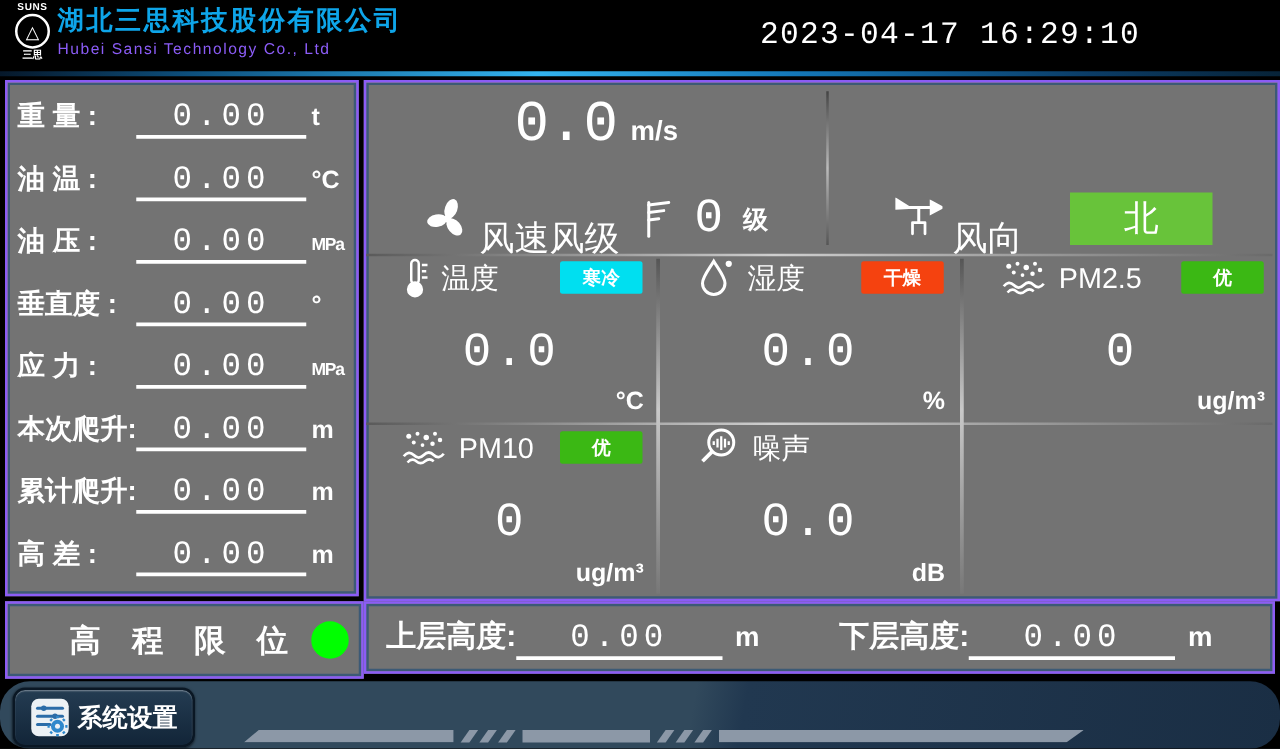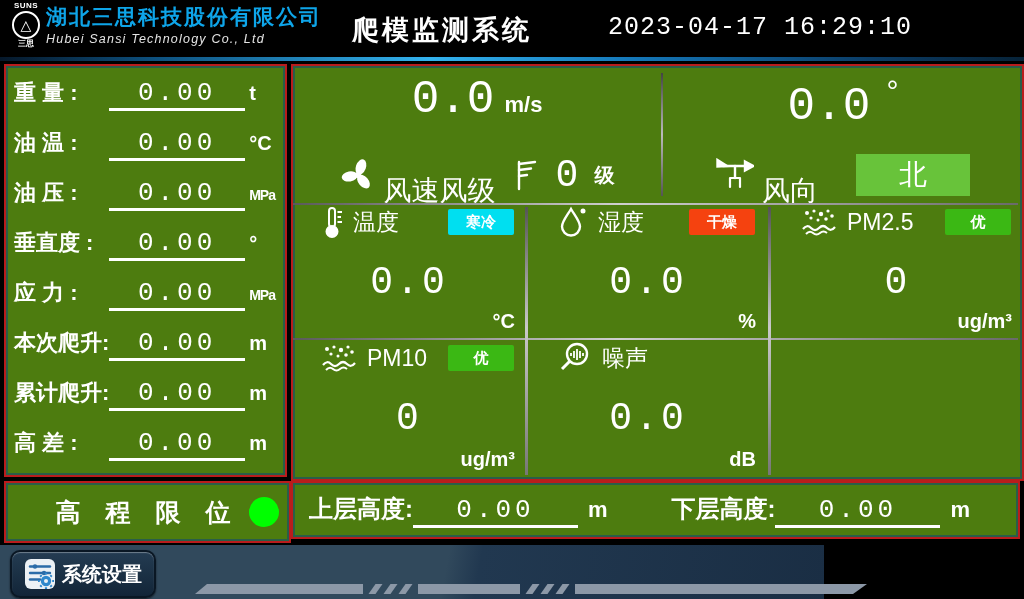--- a/index.html
+++ b/index.html
@@ -12,28 +12,28 @@
 
   
   #header{position:absolute;left:0;top:0;width:923px;height:57px;background:#000;}
   .logo{position:absolute;left:8px;top:2px;width:36px;text-align:center;line-height:1;}
   .logo-top{font-size:8px;font-weight:bold;letter-spacing:.5px;}
   .logo-circle{width:24px;height:24px;margin:1px auto;border:2px solid #fff;border-radius:50%;
     display:flex;align-items:center;justify-content:center;font-size:14px;font-weight:bold;}
   .logo-bottom{font-size:8px;font-weight:bold;}
   .company{position:absolute;left:46px;top:5px;line-height:1.15;}
   .company-cn{font-size:21px;font-weight:bold;letter-spacing:2px;color:#0ea5e9;}
-  .company-en{font-size:12.5px;letter-spacing:1.2px;color:#e5e5e5;margin-top:3px;font-style:italic;}
+  .company-en{font-size:12.5px;letter-spacing:1.2px;color:#8b5cf6;margin-top:3px;}
   .sys-title{position:absolute;left:352px;top:12px;font-size:27px;font-weight:bold;letter-spacing:3px;}
   .datetime{position:absolute;left:608px;top:13px;font-size:25px;letter-spacing:1px;}
   #header-line{position:absolute;left:0;top:57px;width:1024px;height:4px;
     background:linear-gradient(to right,#06182a 0%,#0d507e 15%,#33b3ef 42%,#1477b8 62%,#0b3d67 85%,#072338 100%);}
 
   
-  .panel{position:absolute;background:#4d7c0f;border:2px solid #b91c1c;box-shadow:inset 0 0 0 2px rgba(15,70,120,.55);}
+  .panel{position:absolute;background:#737373;border:2px solid #8b5cf6;box-shadow:inset 0 0 0 2px rgba(15,70,120,.55);}
 
   
   #sidebar{left:4px;top:64px;width:283px;height:413px;display:flex;flex-direction:column;
     justify-content:space-around;padding:4px 6px 6px 8px;box-sizing:border-box;}
   .s-row{display:flex;align-items:baseline;}
   .s-label{width:102px;font-size:22px;font-weight:bold;white-space:nowrap;}
   .s-underline{width:146px;border-bottom:3px solid #fff;text-align:center;}
   .s-value{font-size:26px;letter-spacing:4px;}
   .s-unit{width:32px;margin-left:4px;font-size:20px;font-weight:bold;text-align:left;}
   .s-unit.narrow{font-size:14px;letter-spacing:-1px;}
@@ -83,22 +83,22 @@
   
   #heights{left:291px;top:481px;width:729px;height:58px;display:flex;align-items:center;
     justify-content:space-between;padding:0 48px 0 16px;box-sizing:border-box;}
   .h-group{display:flex;align-items:baseline;}
   .h-label{font-size:24px;font-weight:bold;white-space:nowrap;}
   .h-underline{width:165px;border-bottom:3px solid #fff;text-align:center;}
   .h-value{font-size:26px;letter-spacing:4px;}
   .h-unit{font-size:22px;font-weight:bold;margin-left:10px;}
 
   
-  #footer{position:absolute;left:0;top:545px;width:824px;height:54px;
-    background:linear-gradient(100deg,#31495c 0%,#31495c 54%,#213850 58%,#1a2e44 100%);}
+  #footer{position:absolute;left:0;top:545px;width:1024px;height:54px;
+    background:linear-gradient(100deg,#31495c 0%,#31495c 54%,#213850 58%,#1a2e44 100%);border-radius:24px;}
   #settings-btn{position:absolute;left:10px;top:5px;width:142px;height:44px;border-radius:10px;
     background:linear-gradient(#243c52,#122538);border:2px solid #0a1724;
     box-shadow:inset 0 1px 1px rgba(255,255,255,.35), 0 1px 2px rgba(0,0,0,.6);
     display:flex;align-items:center;justify-content:center;cursor:pointer;}
   #settings-btn .lbl{font-size:20px;font-weight:bold;margin-left:6px;}
   #stripes{position:absolute;left:195px;top:39px;height:10px;display:flex;align-items:stretch;}
   .bar{background:#8c98a7;}
   .bar.start{width:168px;clip-path:polygon(12px 0,100% 0,100% 100%,0 100%);}
   .bar.mid{width:102px;}
   .bar.end{width:292px;clip-path:polygon(0 0,100% 0,calc(100% - 14px) 100%,0 100%);}
@@ -115,21 +115,20 @@
   <div id="header">
     <div class="logo">
       <div class="logo-top">SUNS</div>
       <div class="logo-circle">△</div>
       <div class="logo-bottom">三思</div>
     </div>
     <div class="company">
       <div class="company-cn">湖北三思科技股份有限公司</div>
       <div class="company-en">Hubei Sansi Technology Co., Ltd</div>
     </div>
-    <div class="sys-title">爬模监测系统</div>
     <div class="datetime mono">2023-04-17 16:29:10</div>
   </div>
   <div id="header-line"></div>
 
   <div id="sidebar" class="panel">
     <div class="s-row">
       <span class="s-label">重 量 :</span>
       <span class="s-underline"><span class="s-value mono">0.00</span></span>
       <span class="s-unit">t</span>
     </div>
@@ -200,23 +199,20 @@
           </g>
         </svg>
         <span class="grade-val mono">0</span>
         <span class="grade-unit">级</span>
       </div>
     </div>
 
     <div id="wind-divider"></div>
 
     <div id="wind-dir" class="wind-block">
-      <div class="wind-big">
-        <span class="val mono">0.0</span><span class="deg">°</span>
-      </div>
       <div class="wind-row">
         <svg class="icon" width="38" height="34" viewBox="0 0 38 34">
           <g stroke="#fff" stroke-width="2.4" fill="#fff" stroke-linecap="round">
             <path d="M7 8 H29" fill="none"></path>
             <polygon points="29,3.5 37.5,8 29,12.5"></polygon>
             <polygon points="1.5,2 11,8 1.5,8.5"></polygon>
             <path d="M19 8 V20" fill="none"></path>
             <path d="M14 20 H24 M14 20 V29 M24 20 V29" fill="none" stroke-width="2.2"></path>
           </g>
         </svg>

